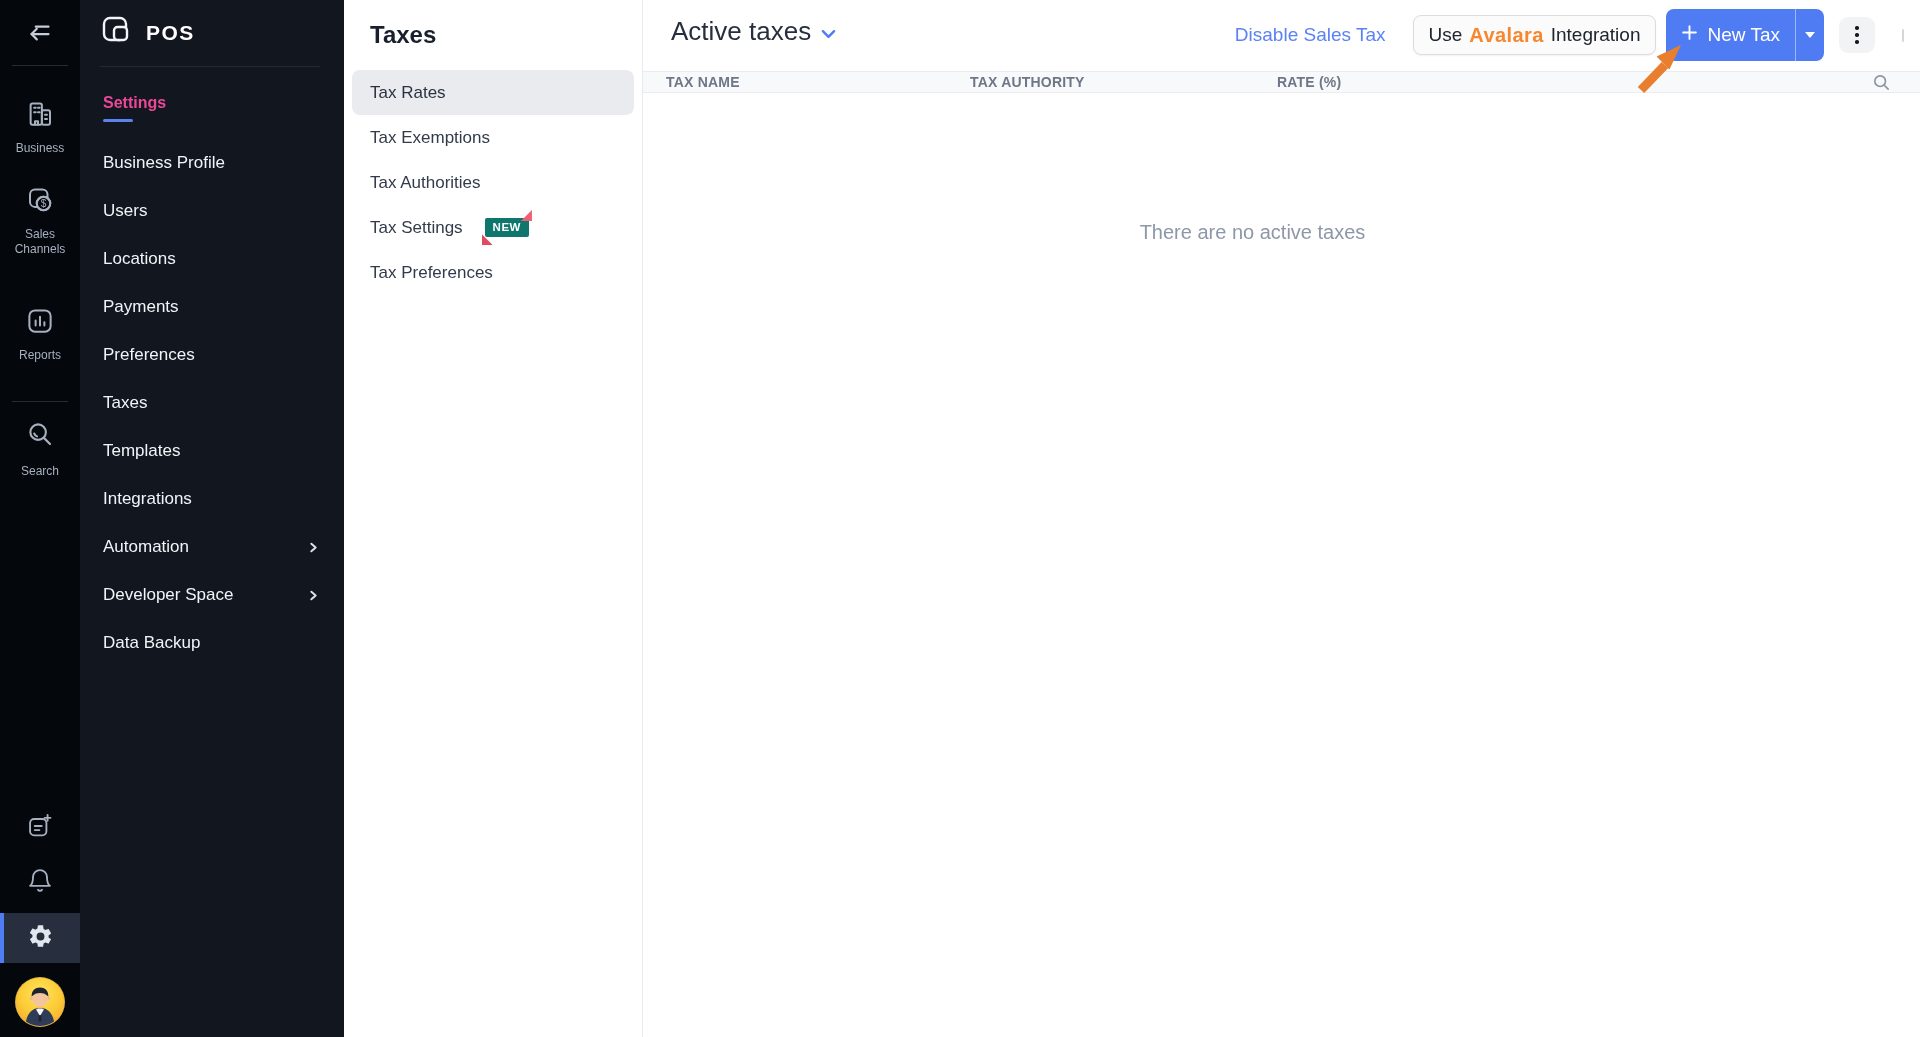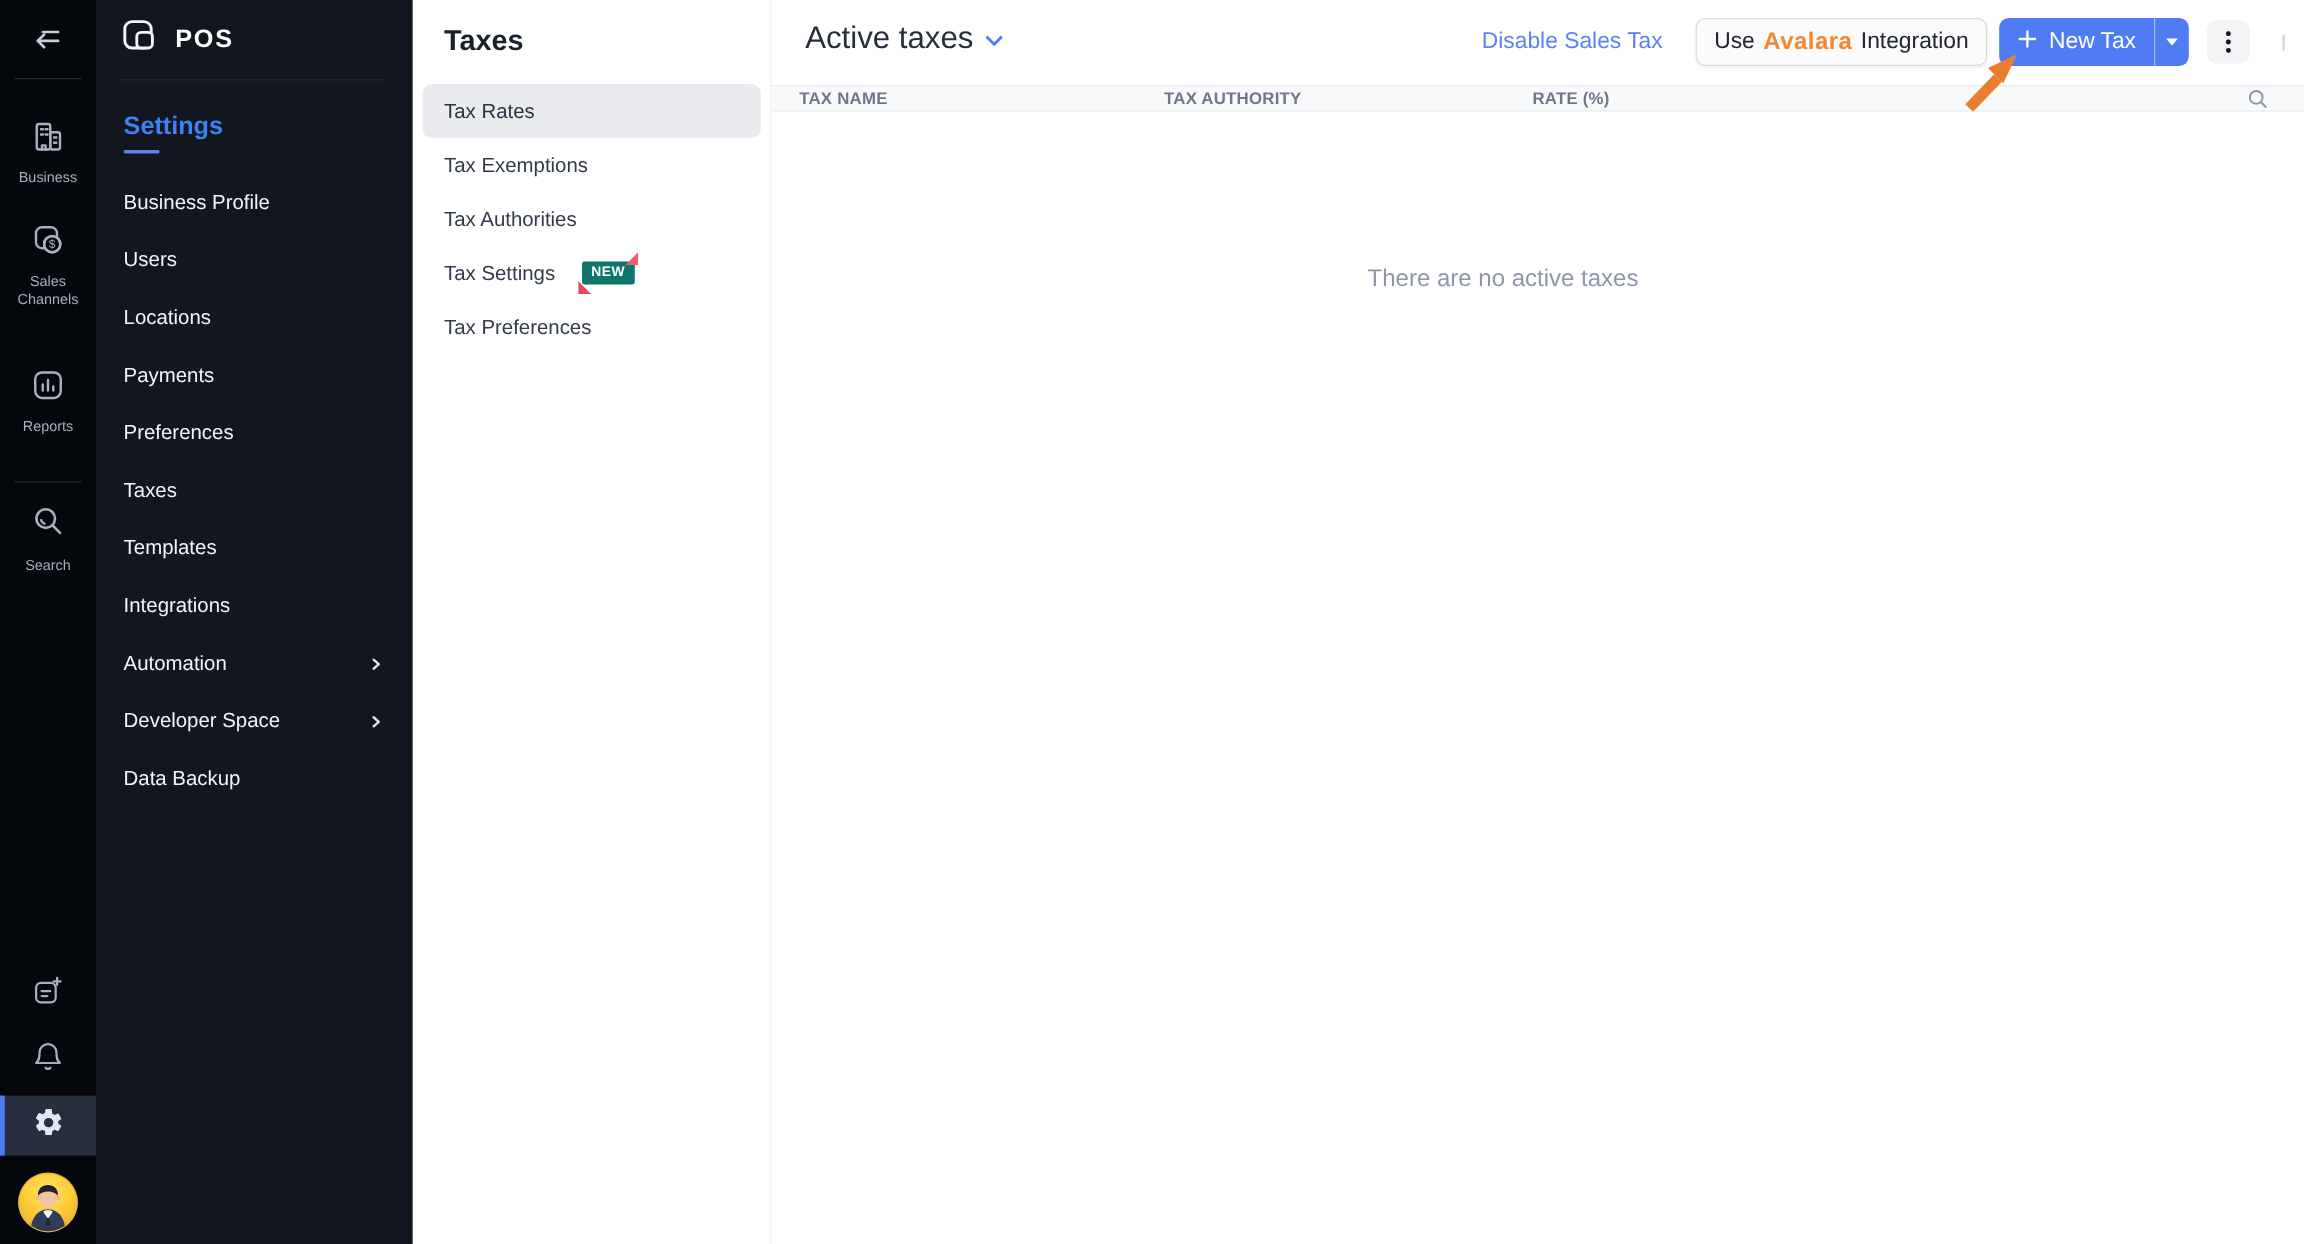--- a/index.html
+++ b/index.html
@@ -23,21 +23,21 @@
   .rail-icon-btn.bell { margin-top:26px; }
   .gear-row { width:100%; height:50px; margin-top:19px; background:#272e3d; position:relative; display:flex; align-items:center; justify-content:center; cursor:pointer; }
   .gear-row::before { content:""; position:absolute; left:0; top:0; bottom:0; width:4px; background:#4f7cf2; }
   .avatar-btn { margin-top:13px; margin-bottom:9px; cursor:pointer; display:flex; }
 
   
   .sidebar { width:264px; background:#12161f; flex-shrink:0; display:flex; flex-direction:column; }
   .pos-header { height:66px; display:flex; align-items:center; gap:13px; padding-left:21px; }
   .pos-text { color:#fff; font-size:21px; font-weight:700; letter-spacing:1.5px; }
   .pos-div { height:1px; background:#222835; margin:0 24px 0 20px; }
-  .settings-head { margin:27px 0 0 23px; color:#3b82f6; font-size:21px; font-weight:700; }
+  .settings-head { margin:27px 0 0 23px; color:#ec4899; font-size:16px; font-weight:700; }
   .settings-underline { width:30px; height:3px; border-radius:2px; background:#5b82f0; margin:7px 0 3px 23px; }
   .menu { margin-top:14px; }
   .menu-item { height:48px; display:flex; align-items:center; padding:0 24px 0 23px; color:#f1f4f8; font-size:17px; font-weight:500; cursor:pointer; }
   .menu-item .chev { margin-left:auto; display:flex; }
 
   
   .panel { width:299px; background:#fff; border-right:1px solid #e8eaee; flex-shrink:0; }
   .panel-title { margin:21px 0 0 26px; font-size:24px; font-weight:700; color:#18202e; line-height:28px; }
   .panel-list { margin-top:21px; padding:0 8px; }
   .panel-item { height:45px; display:flex; align-items:center; padding-left:18px; font-size:17px; color:#333b4b; border-radius:8px; cursor:pointer; }
@@ -47,21 +47,21 @@
   .badge-new::after  { content:""; position:absolute; width:11px; height:11px; background:#e14b60; bottom:-8px; left:-3px; clip-path:polygon(0 0, 100% 100%, 0 100%); }
 
   
   .main { flex:1; position:relative; background:#fff; min-width:0; }
   .view-title { position:absolute; left:28px; top:16px; font-size:26px; color:#272f3e; display:flex; align-items:center; gap:10px; cursor:pointer; }
   .view-title .vchev { display:flex; margin-top:4px; }
   .actions { position:absolute; right:16px; top:15px; display:flex; align-items:center; height:40px; }
   .disable-link { color:#5b82f5; font-size:19px; margin-right:27px; cursor:pointer; }
   .avalara-btn { height:40px; padding:0 15px; border:1px solid #dadce1; border-radius:8px; background:#fbfbfc; font-size:19px; color:#20262f; display:flex; align-items:center; gap:7px; cursor:pointer; box-shadow:0 1px 2px rgba(20,24,31,.05);justify-content:center; }
   .avalara-brand { color:#f6872f; font-weight:700; font-size:20px; letter-spacing:.4px; }
-  .split { display:flex; height:40px; margin-left:10px; border-radius:8px; overflow:hidden; background:#4f7cf2; color:#fff; }
+  .split { display:flex; height:52px; margin-left:10px; border-radius:8px; overflow:hidden; background:#4f7cf2; color:#fff; }
   .split-main { display:flex; align-items:center; gap:9px; padding:0 15px; font-size:19px; cursor:pointer; }
   .split-caret { width:29px; display:flex; align-items:center; justify-content:center; border-left:1px solid rgba(255,255,255,.45); cursor:pointer; }
   .caret-down { width:0; height:0; border-left:5px solid transparent; border-right:5px solid transparent; border-top:6px solid #fff; }
   .dots-btn { width:36px; height:36px; margin-left:15px; border-radius:9px; background:#f2f3f5; display:flex; flex-direction:column; align-items:center; justify-content:center; gap:3.5px; cursor:pointer; }
   .dot { width:3.5px; height:3.5px; background:#14181f; border-radius:50%; }
   .edge-mark { width:2px; height:13px; background:#d4d7dc; margin-left:27px; border-radius:1px; }
   .thead { position:absolute; top:71px; left:0; right:0; height:22px; background:#f8f9fb; border-top:1px solid #eaecf0; border-bottom:1px solid #eaecf0; display:flex; align-items:center; padding-left:23px; color:#6e7787; font-size:14px; font-weight:700; letter-spacing:.2px; }
   .th1 { width:304px; } .th2 { width:307px; } .th3 { flex:1; }
   .thead-search { margin-left:auto; margin-right:29px; display:flex; cursor:pointer; }
   .empty { position:absolute; top:221px; left:0; right:58px; text-align:center; color:#8d97a8; font-size:20px; }

